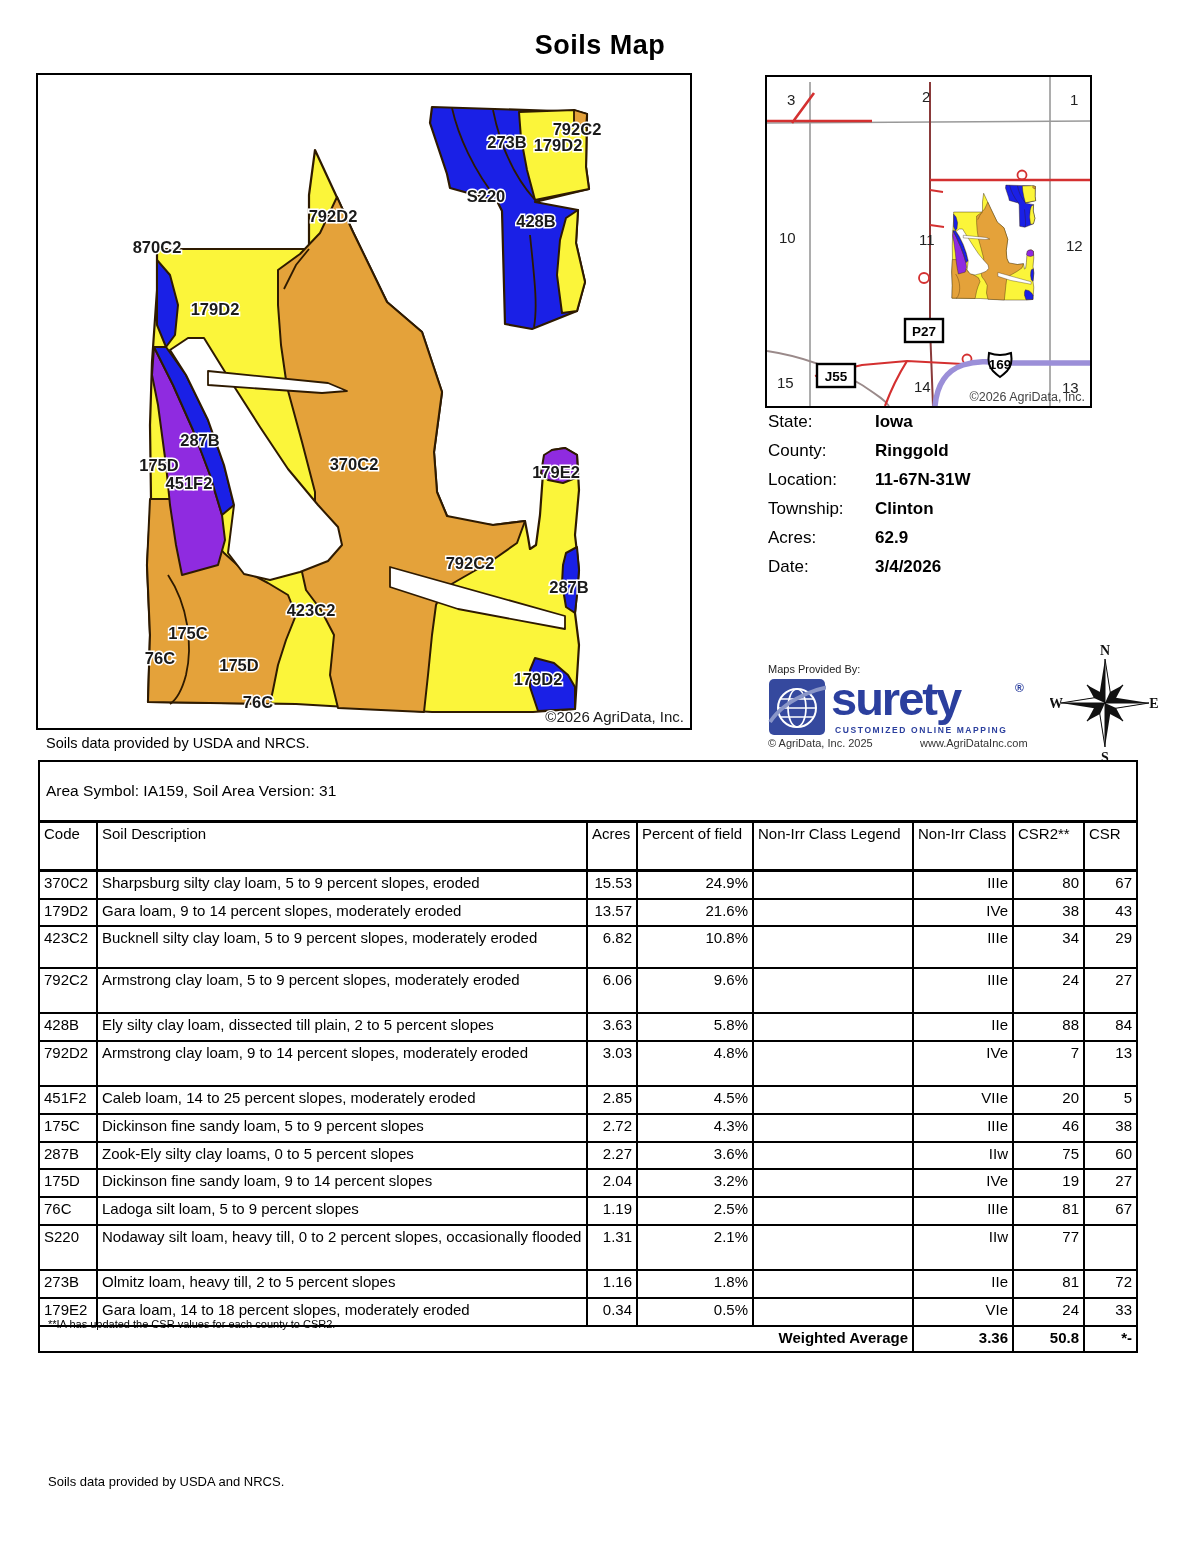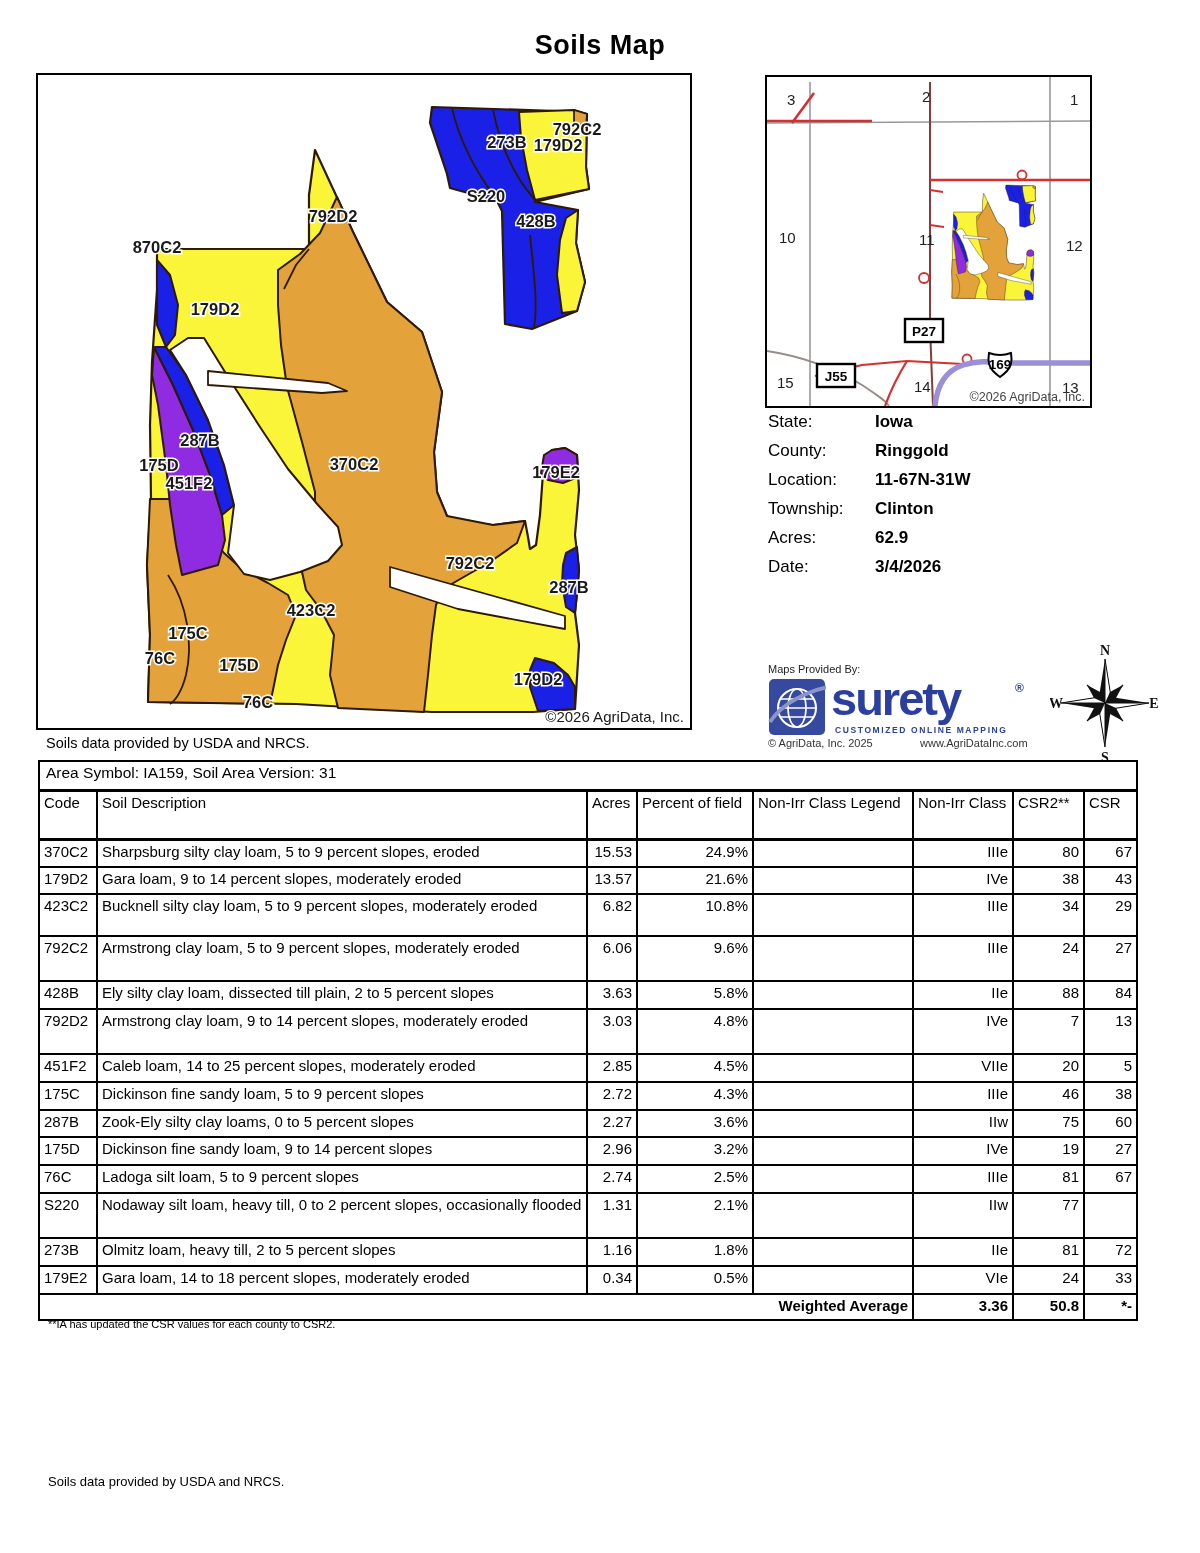--- a/index.html
+++ b/index.html
@@ -26,21 +26,21 @@
   #tablewrap{left:38px;top:760px;width:1098px;}
   table.soils{border-collapse:collapse;table-layout:fixed;width:1098px;font-size:15px;}
   table.soils td{border:2px solid #000;padding:2px 4px;vertical-align:top;overflow:hidden;}
   td.num{text-align:right;}
   td.legend-cell{padding:0;}
   .sw{width:100%;height:100%;}
   .sw-orange{background:var(--c-orange);}
   .sw-yellow{background:var(--c-tyellow);}
   .sw-blue{background:var(--c-blue);}
   .sw-purple{background:var(--c-purple);}
-  tr.arearow td{font-size:15.5px;padding:2px 6px;border-bottom-width:3px;}
+  tr.arearow td{font-size:15.5px;padding:20px 6px;border-bottom-width:3px;}
   tr.headrow td{height:42px;border-bottom-width:3px;}
   tr.wavg td{font-weight:bold;}
   #footnotes{left:48px;top:1317px;font-size:11px;line-height:1.35;}
   #bottom-note{left:48px;top:1474px;font-size:13px;}
   svg text.maplabel{font-family:"Liberation Sans",sans-serif;font-size:16.5px;font-weight:bold;fill:#1a1a1a;stroke:#fff;stroke-width:3px;paint-order:stroke;text-anchor:middle;}
   svg text.mapcopy{font-family:"Liberation Sans",sans-serif;font-size:15px;fill:#1a1a1a;stroke:#fff;stroke-width:2.5px;paint-order:stroke;text-anchor:end;}
   svg text.secnum{font-family:"Liberation Sans",sans-serif;font-size:15px;fill:#222;}
   svg text.loccopy{font-family:"Liberation Sans",sans-serif;font-size:12.5px;fill:#444;text-anchor:end;}
   svg text.signtext{font-family:"Liberation Sans",sans-serif;font-size:13.5px;font-weight:bold;fill:#000;text-anchor:middle;}
   svg text.compass-letter{font-family:"Liberation Serif",serif;font-size:14px;font-weight:bold;fill:#111;text-anchor:middle;}
@@ -352,33 +352,33 @@
             <td class="legend-cell">
               <div class="sw sw-blue"></div>
             </td>
             <td class="num">IIw</td>
             <td class="num">75</td>
             <td class="num">60</td>
           </tr>
           <tr style="height: 28px;">
             <td>175D</td>
             <td>Dickinson fine sandy loam, 9 to 14 percent slopes</td>
-            <td class="num">2.96</td>
+            <td class="num">2.04</td>
             <td class="num">3.2%</td>
             <td class="legend-cell">
               <div class="sw sw-yellow"></div>
             </td>
             <td class="num">IVe</td>
             <td class="num">19</td>
             <td class="num">27</td>
           </tr>
           <tr style="height: 28px;">
             <td>76C</td>
             <td>Ladoga silt loam, 5 to 9 percent slopes</td>
-            <td class="num">2.74</td>
+            <td class="num">1.19</td>
             <td class="num">2.5%</td>
             <td class="legend-cell">
               <div class="sw sw-orange"></div>
             </td>
             <td class="num">IIIe</td>
             <td class="num">81</td>
             <td class="num">67</td>
           </tr>
           <tr style="height: 45px;">
             <td>S220</td>

